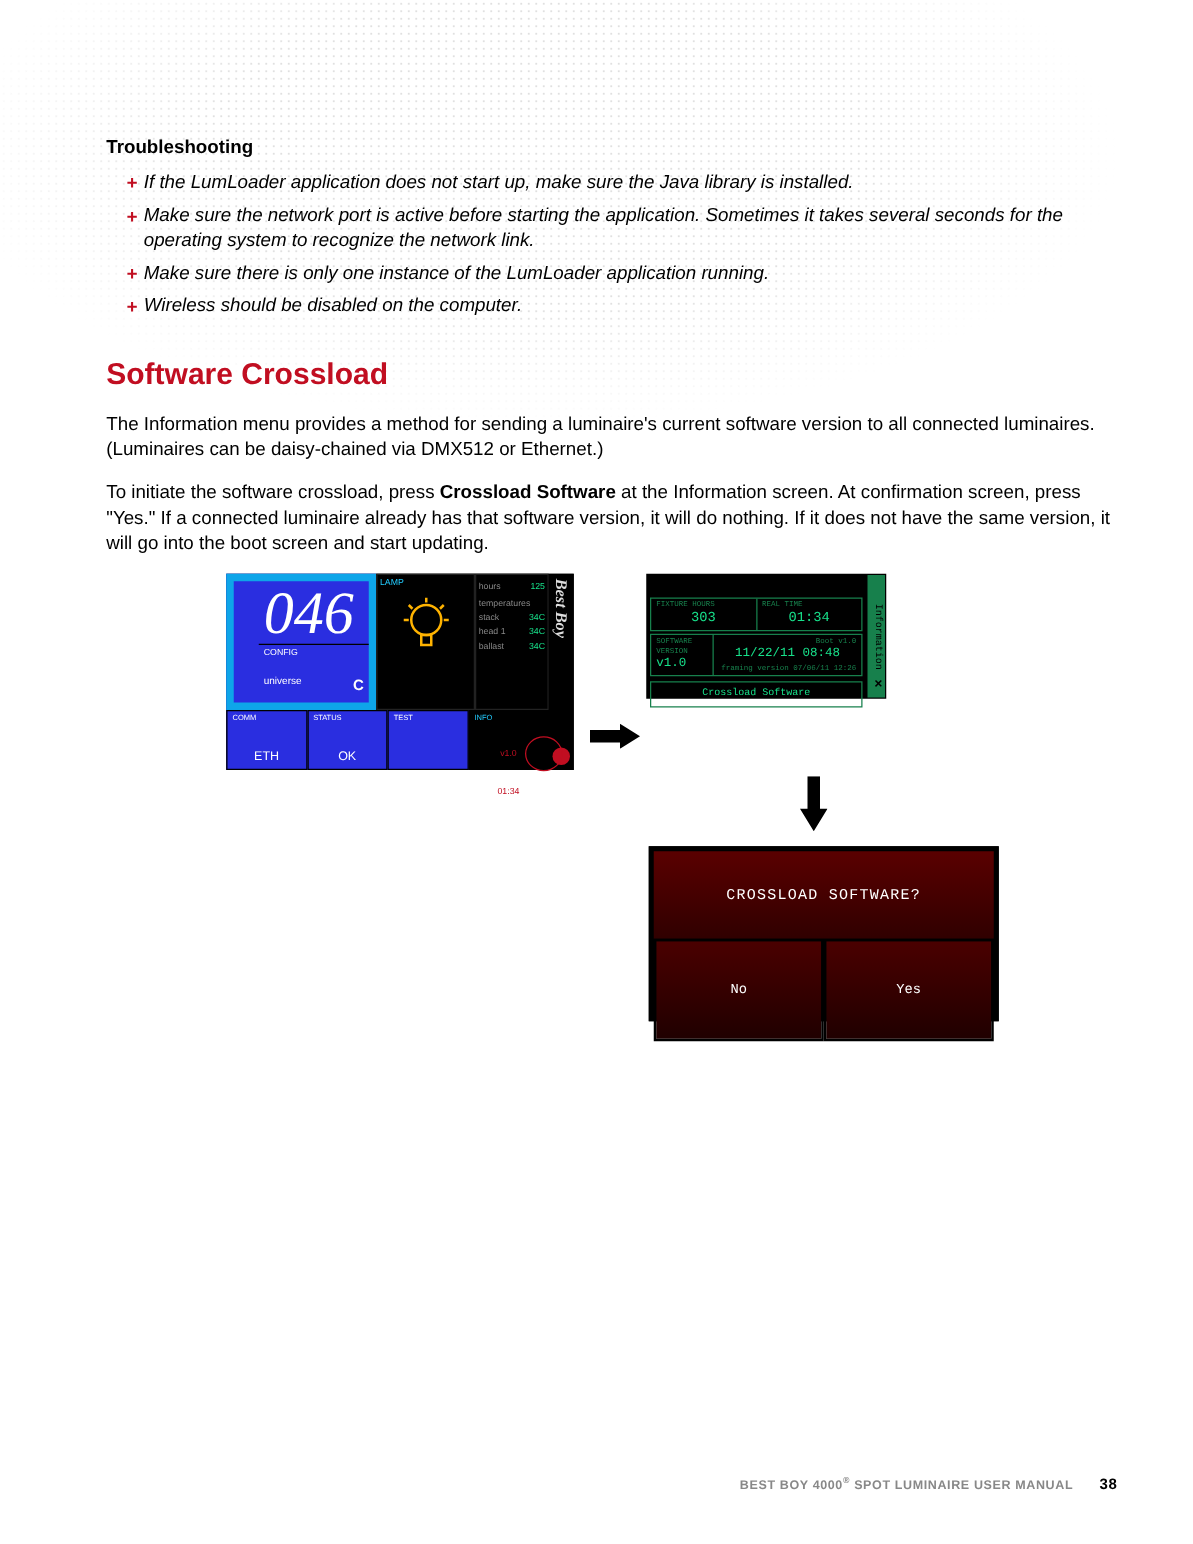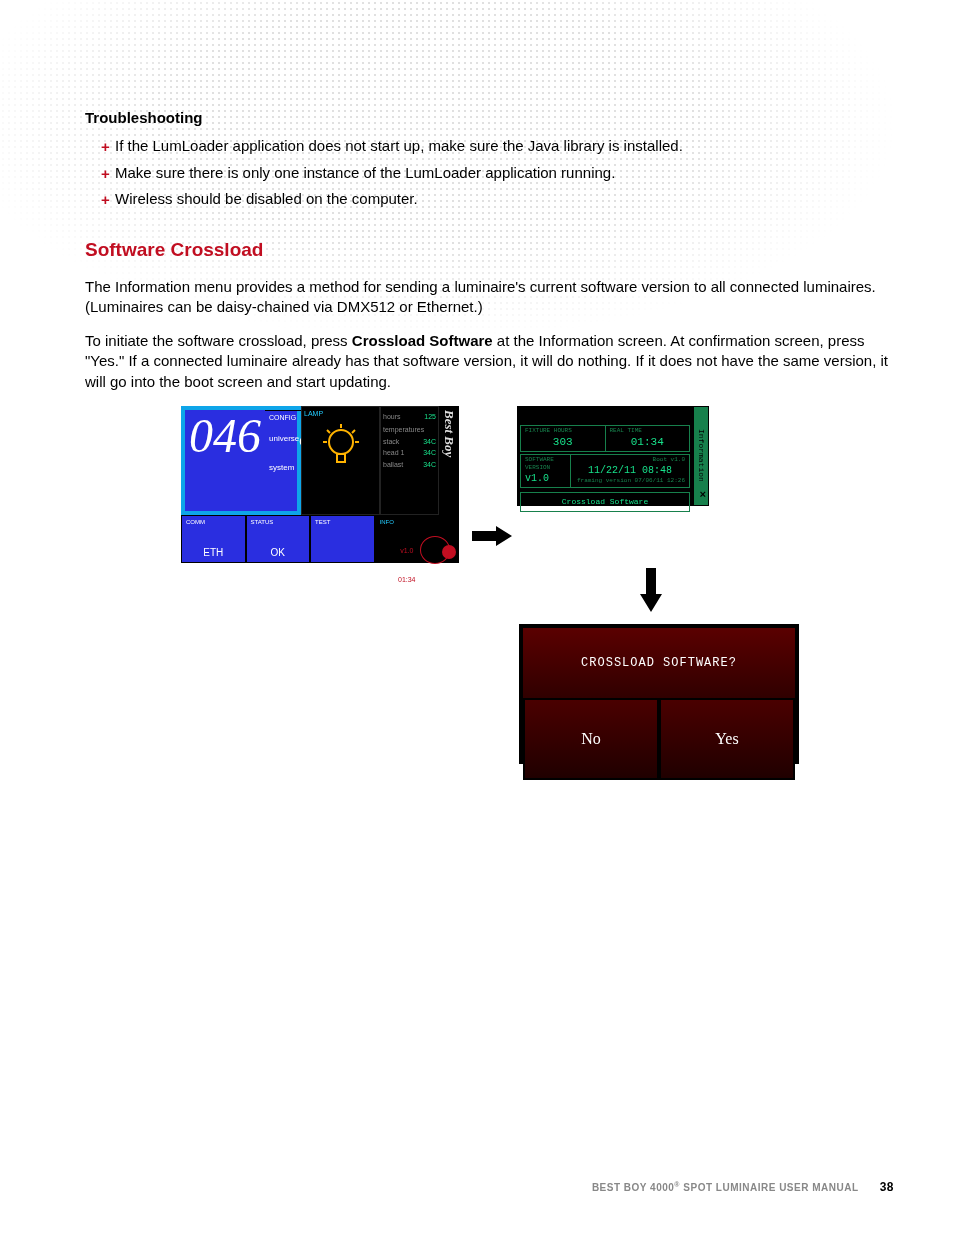--- a/index.html
+++ b/index.html
@@ -19,39 +19,39 @@
     z-index: -1;
     opacity: 0.25;
     background-image: radial-gradient(#888 1px, transparent 1px);
     background-size: 6px 6px;
     -webkit-mask-image: radial-gradient(ellipse 70% 25% at 45% 10%, #000 40%, transparent 70%);
     mask-image: radial-gradient(ellipse 70% 25% at 45% 10%, #000 40%, transparent 70%);
   }
   .content { padding: 108px 60px 0 85px; }
   .h-trouble { font-weight: bold; font-size: 15px; margin-bottom: 8px; }
   ul.plus { list-style: none; padding-left: 30px; }
-  ul.plus li { position: relative; margin-bottom: 6px; }
+  ul.plus li { position: relative; margin-bottom: 6px; font-style: italic; }
   ul.plus li::before {
     content: "+"; position: absolute; left: -14px; top: 1px;
     color: #c10e21; font-weight: bold; font-size: 15px;
   }
-  .h-section { color: #c10e21; font-weight: bold; font-size: 19px; margin: 28px 0 14px; }
+  .h-section { color: #c10e21; font-weight: bold; font-size: 24px; margin: 28px 0 14px; }
   p.body { margin-bottom: 14px; }
   .bold { font-weight: bold; }
   .figrow { margin-top: 6px; position: relative; height: 400px; }
   
   .screen1 {
     position: absolute; left: 96px; top: 0; width: 278px; height: 157px;
     background: #000; display: grid;
     grid-template-columns: 120px 79px 59px 20px;
     grid-template-rows: 67px 42px 48px;
   }
   .s1-addr {
     grid-column:1; grid-row:1/span 2; background:#2a2ee0; color:#fff;
-    display:flex; flex-direction:row; border:4px solid #0ea5e9;
+    display:flex; flex-direction:column; border:6px solid #0ea5e9;padding-left:20px;
   }
   .s1-addr .big { font-family: Georgia, serif; font-style: italic; font-size:48px; line-height:1; padding:2px 4px 0; }
   .s1-addr .cfg { font-size:7px; padding:2px 4px; border-top:1px solid #000; flex:1; }
   .s1-addr .cfg .row { display:flex; justify-content:space-between; font-size:8px; margin-top:12px; }
   .s1-lamp {
     grid-column:2; grid-row:1/span 2; background:#000; color:#2fc; font-size:7px; padding:2px; border:1px solid #222;
     display:flex; flex-direction:column; align-items:center;
   }
   .s1-lamp .lbl { align-self:flex-start; color:#2cf; font-size:7px; }
   .s1-bulb { margin-top:6px; }
@@ -91,38 +91,39 @@
   .arrow-r { position:absolute; left:387px; top:120px; }
   .arrow-d { position:absolute; left:555px; top:162px; }
   .arrow-r svg, .arrow-d svg { display:block; }
   
   .screen3 {
     position:absolute; left:434px; top:218px; width:280px; height:140px;
     background:#000; border:4px solid #000;
   }
   .s3-top{ height:70px; background:linear-gradient(#5a0000,#300000); color:#fff; font-family:"Courier New",monospace; font-size:12px; display:flex; align-items:center; justify-content:center; letter-spacing:1px;}
   .s3-bot{ height:82px; display:flex; }
-  .s3-bot>div{flex:1; background:linear-gradient(#4a0000,#200000); border:2px solid #000; color:#fff; font-family:Liberation Serif, serif; font-size:16px; display:flex; align-items:center; justify-content:center;}
+  .s3-bot>div{flex:1; background:linear-gradient(#4a0000,#200000); border:2px solid #000; color:#fff; font-family:Liberation Mono, monospace; font-size:11px; display:flex; align-items:center; justify-content:center;}
   
   .footer {
     position:absolute; bottom:40px; left:0; right:0;
     text-align:right; padding-right:60px; font-size:10px; letter-spacing:0.5px;
     color:#888; font-weight:bold;
   }
   .footer .pg{ color:#000; margin-left:18px; font-size:12px; }
   .sup{font-size:7px; vertical-align:super;}
 </style>
 </head>
 <body>
 <div class="dotbg"></div>
 
 <div class="content">
   <div class="h-trouble">Troubleshooting</div>
   <ul class="plus">
     <li>If the LumLoader application does not start up, make sure the Java library is installed.</li>
+    <li>Make sure the network port is active before starting the application. Sometimes it takes several seconds for the operating system to recognize the network link.</li>
     <li>Make sure there is only one instance of the LumLoader application running.</li>
     <li>Wireless should be disabled on the computer.</li>
   </ul>
 
   <div class="h-section">Software Crossload</div>
   <p class="body">The Information menu provides a method for sending a luminaire's current software version to all connected luminaires. (Luminaires can be daisy-chained via DMX512 or Ethernet.)</p>
   <p class="body">
     <span>To initiate the software crossload, press </span><span class="bold">Crossload Software</span><span> at the Information screen. At confirmation screen, press "Yes." If a connected luminaire already has that software version, it will do nothing. If it does not have the same version, it will go into the boot screen and start updating.</span>
   </p>
 

